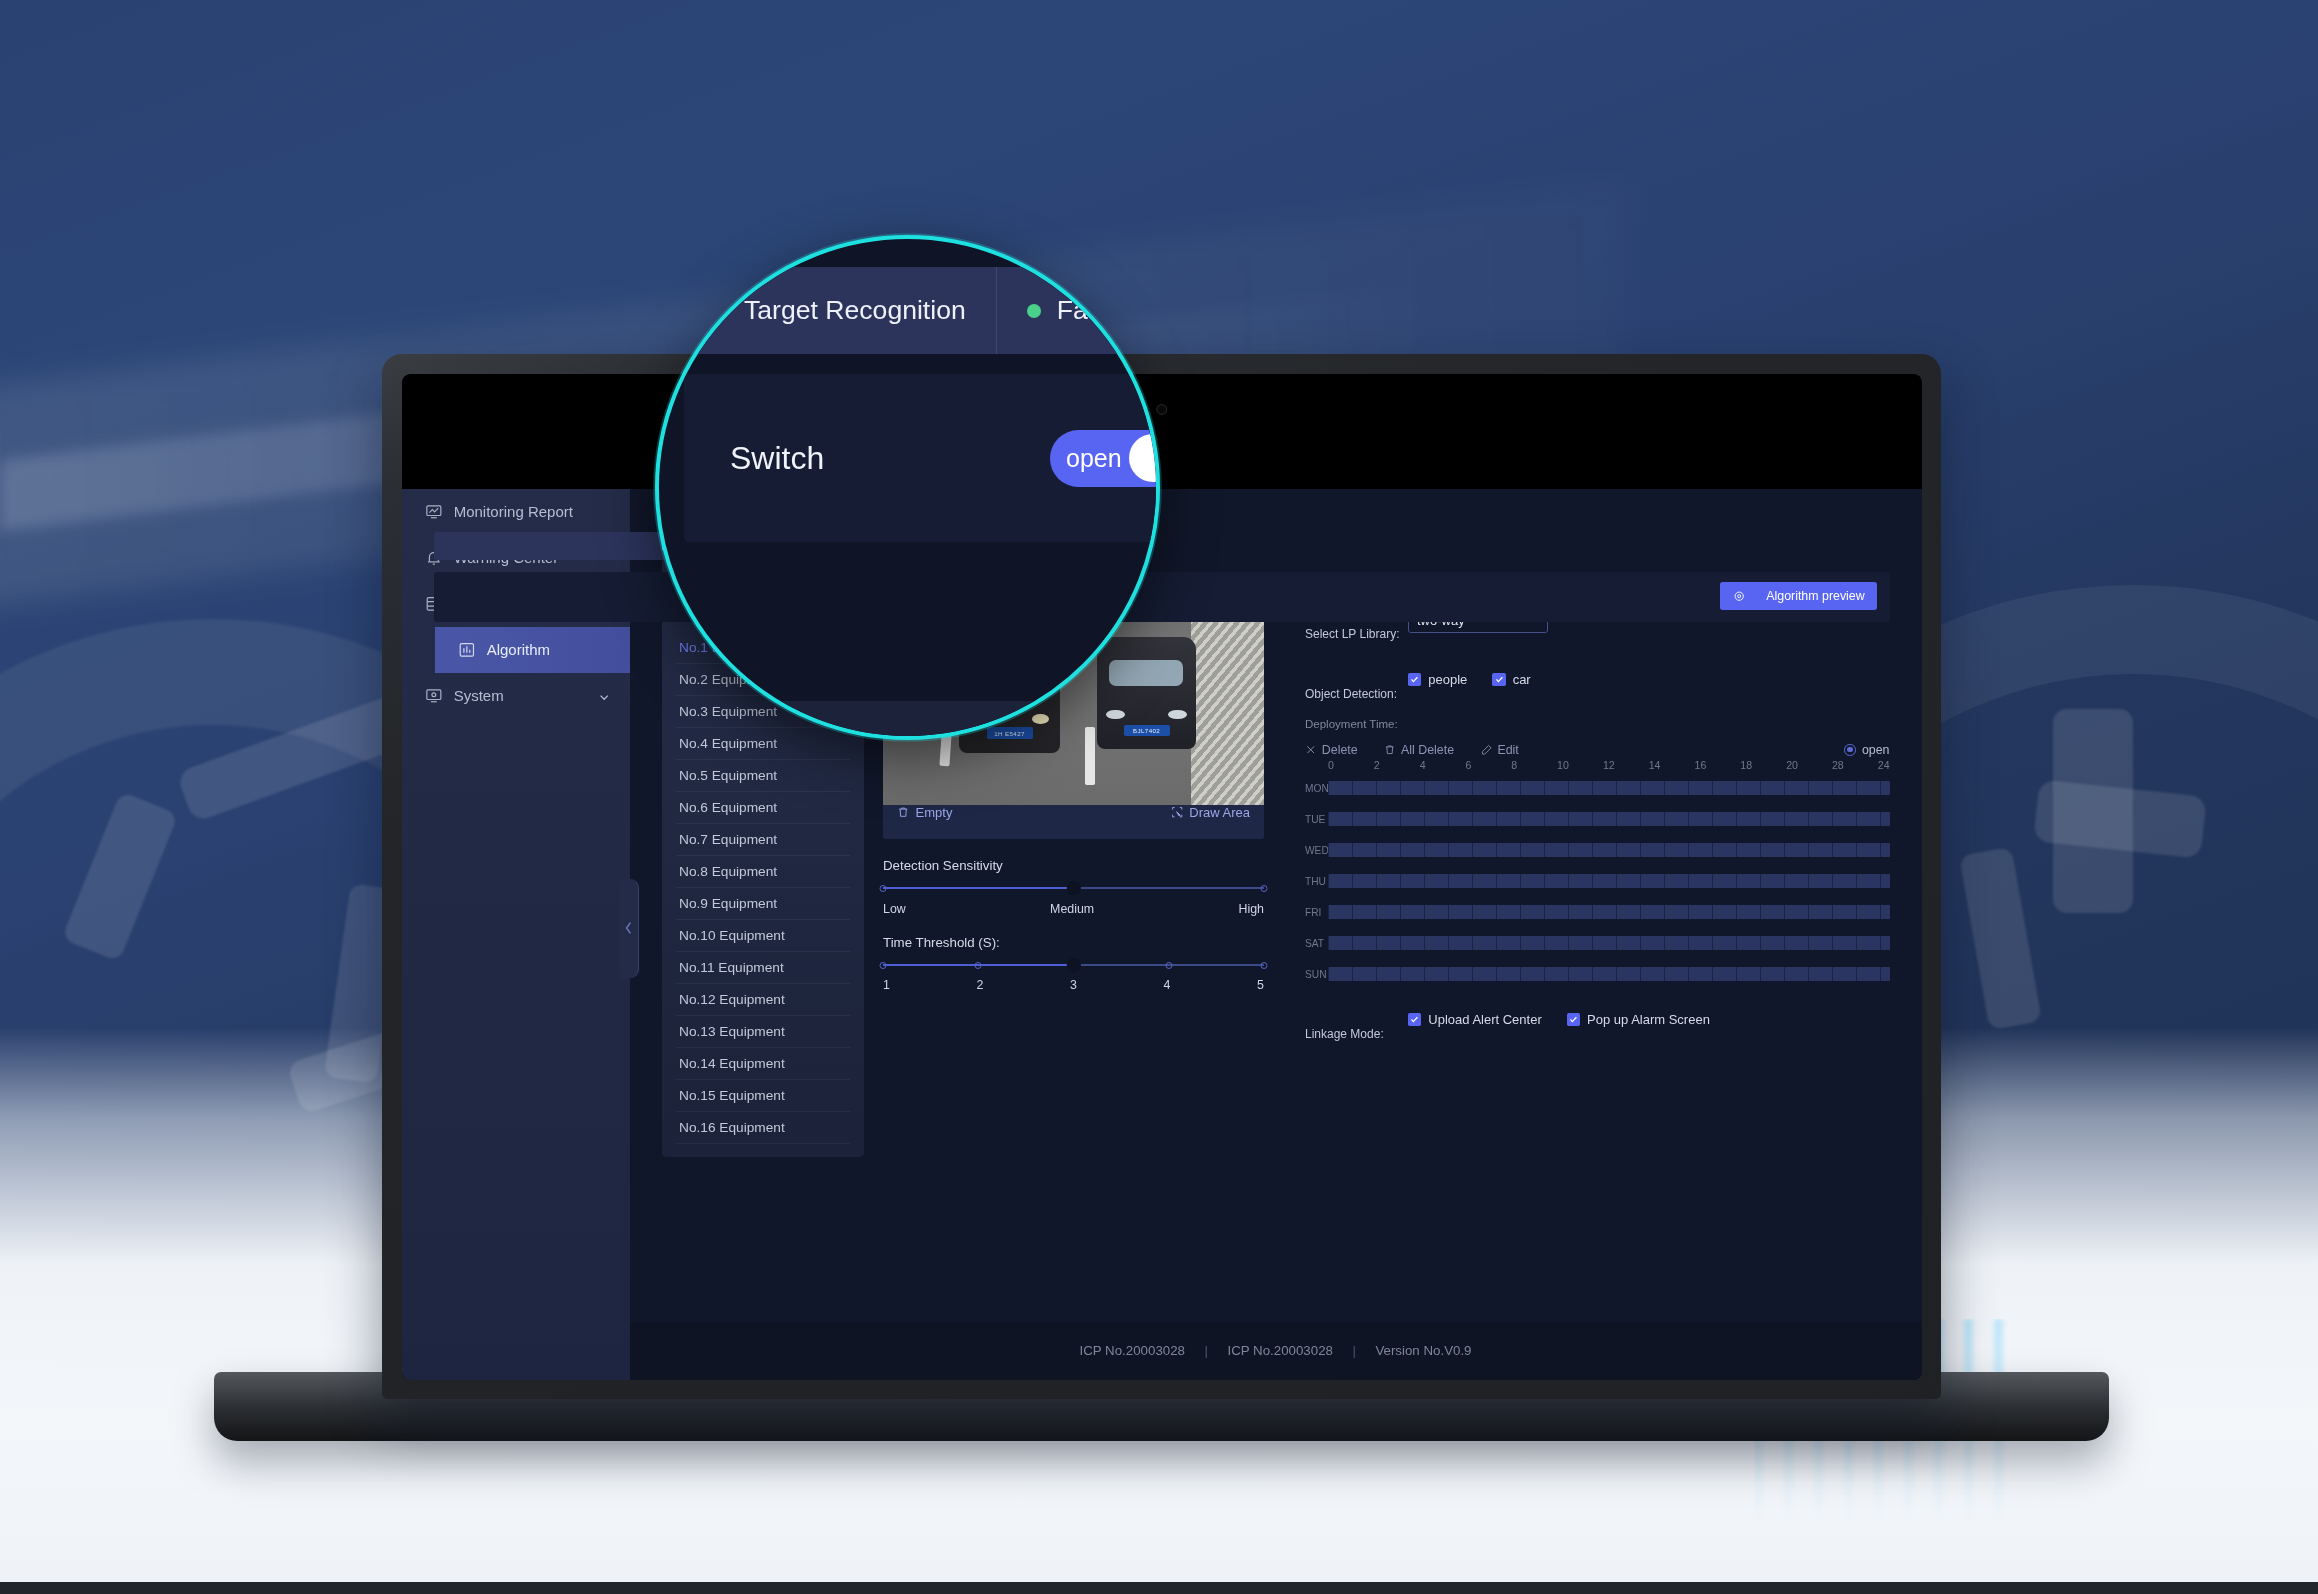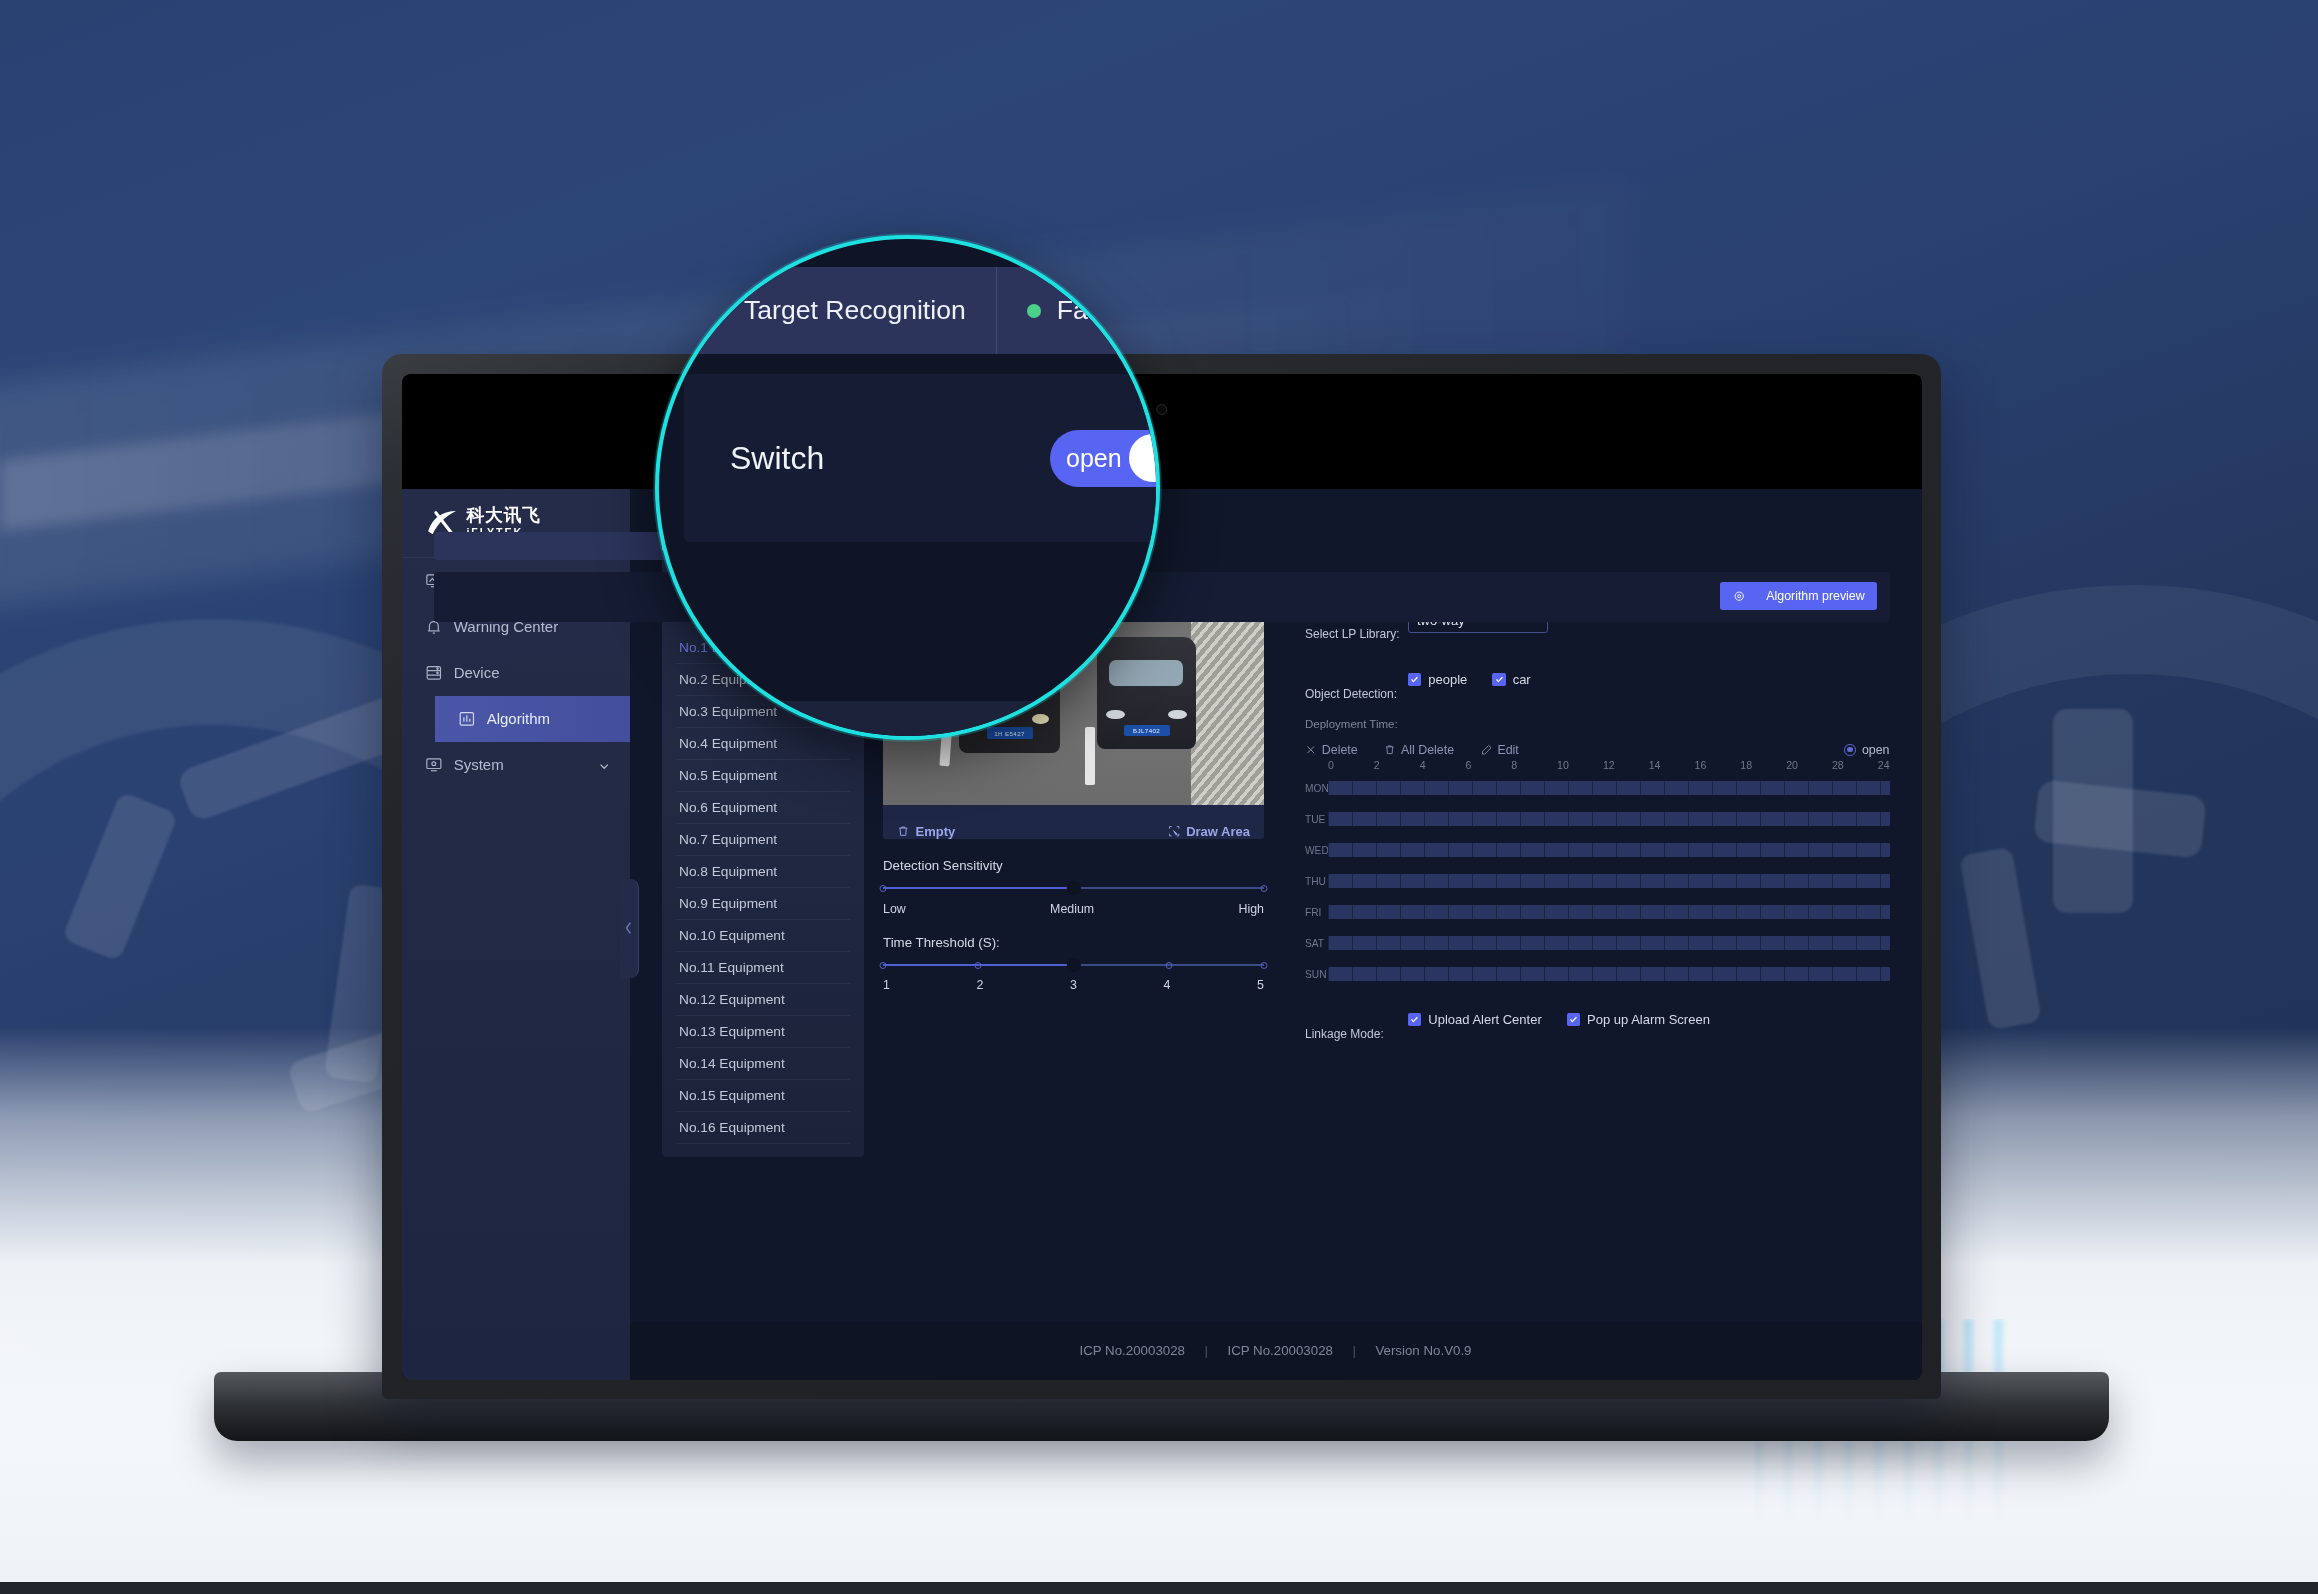--- a/index.html
+++ b/index.html
@@ -213,23 +213,23 @@
   .plate { position: absolute; background: #1b4fa8; border-radius: 1.8px; display: flex; align-items: center; justify-content: center; color: #e6f0ff; font-size: 6.2px; font-family: "Liberation Sans", sans-serif; letter-spacing: 0.4px; }
   .headlight { position: absolute; background: #fdf3c6; border-radius: 50%; }
   #barrier { position: absolute; right: 0; top: 0; width: 73px; height: 100%;
     background: repeating-linear-gradient(130deg, #cfcfc8 0 3.5px, #9f9f99 3.5px 8px); }
   #guardshadow { position: absolute; right: 51px; top: 0; width: 21px; height: 100%; background: #8e8a7c; }
   #taxi { position: absolute; left: 3.5px; top: 14px; width: 81px; height: 35px; background: linear-gradient(180deg,#e2a633,#c98c22); border-radius: 8.9px 12.4px 5.3px 5.3px; }
 
   #video-actions {
     width: 381px; height: 34px;
     background: #1f2747;
-    display: flex; align-items: flex-end; justify-content: space-between;
+    display: flex; align-items: flex-start; justify-content: space-between;
     padding: 0 14px; border-radius: 0 0 2.7px 2.7px;
-    font-size: 13px; color: #9aa6e8; font-weight: bold;
+    font-size: 13px; color: #9aa6e8;
   }
   .vid-act { display: flex; align-items: center; gap: 6.2px; cursor: pointer; }
   .vid-act svg { width: 12.4px; height: 12.4px; }
 
   .field-label { font-size: 13.3px; color: #d6dbe8; margin: 19.5px 0 8.9px 0; }
   .slider { position: relative; height: 12.4px; margin: 3.5px 0 7px 0; }
   .slider .rail { position: absolute; left: 0; right: 0; top: 5.3px; height: 1.8px; background: #3d4a88; }
   .slider .fill { position: absolute; left: 0; top: 5.3px; height: 1.8px; background: #4e5fd6; }
   .slider .dot { position: absolute; top: 2.7px; width: 7px; height: 7px; border-radius: 50%; background: transparent; border: 1.3px solid #5663c4; transform: translateX(-50%); }
   .slider .knob { position: absolute; top: 0px; width: 12.4px; height: 12.4px; border-radius: 50%; background: #0f1526; border: 1.8px solid #1a2votes; transform: translateX(-50%); }
@@ -385,32 +385,20 @@
   <div id="lid">
     <div id="screen">
 
       <div id="header">
         <div id="webcam"></div>
       </div>
 
       <div id="app">
 
         <div id="sidebar">
-          <div id="logo">
-            <span id="logo-mark">
-              <svg viewBox="0 0 44 38" fill="none">
-                <path d="M4 30 C10 12, 24 4, 40 4 C28 10, 16 20, 10 34 Z" fill="#ffffff"></path>
-                <path d="M14 6 L34 32" stroke="#ffffff" stroke-width="4" stroke-linecap="round"></path>
-              </svg>
-            </span>
-            <span id="logo-text">
-              <span id="logo-cn">科大讯飞</span>
-              <span id="logo-en">iFLYTEK</span>
-            </span>
-          </div>
 
           <div class="nav-item">
             <span class="nav-icon">
               <svg viewBox="0 0 24 24" fill="none" stroke="#b7bdd0" stroke-width="1.6">
                 <rect x="2.5" y="4" width="19" height="13" rx="1.5"></rect>
                   <path d="M6 13l4-4 3 3 5-5"></path>
                   <path d="M8 20h8"></path>
               </svg>
             </span>
             <span>Monitoring Report</span>

